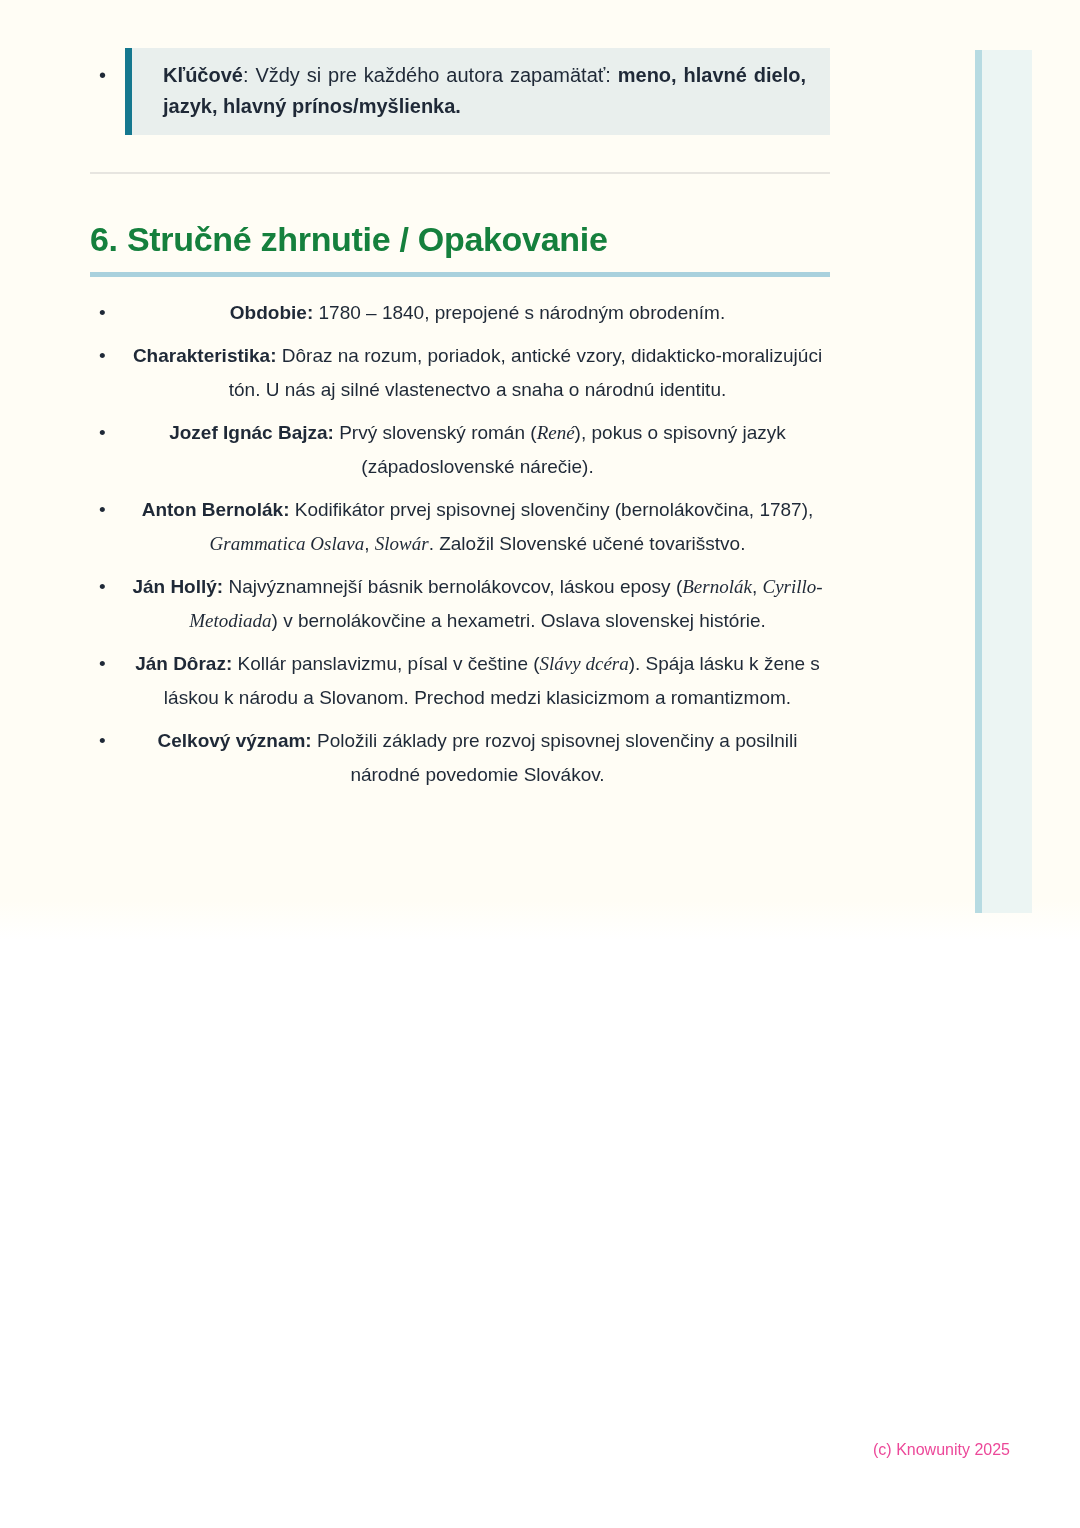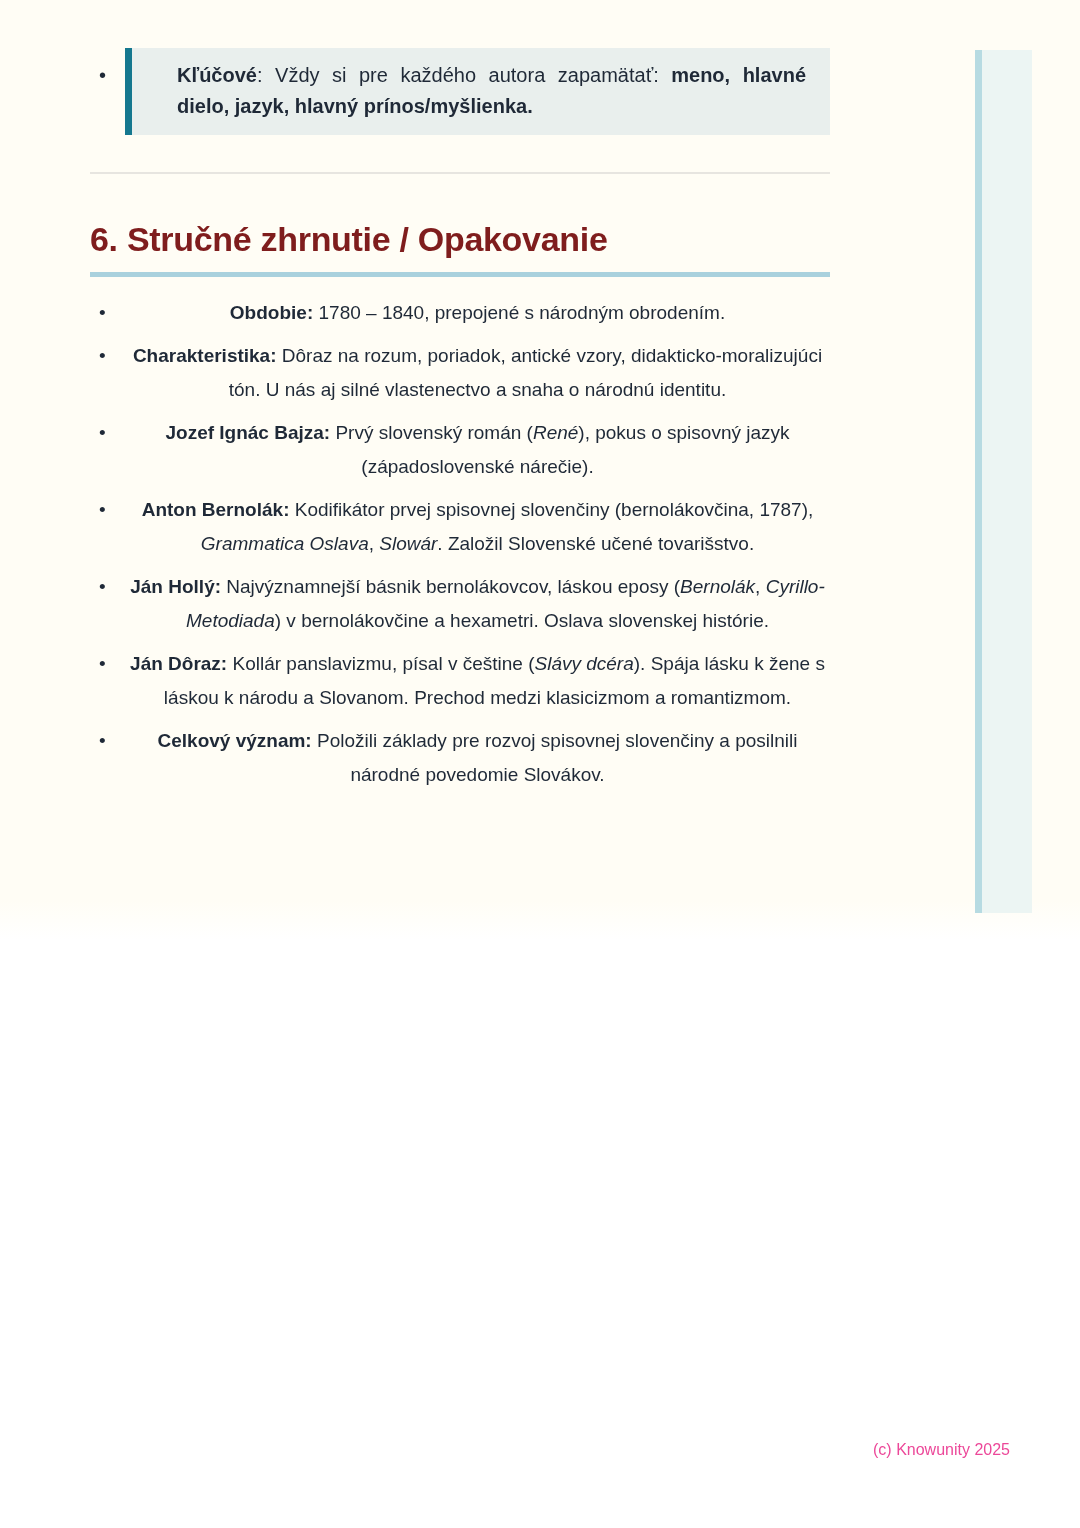--- a/index.html
+++ b/index.html
@@ -16,39 +16,39 @@
   .content{
     position:absolute;left:90px;top:48px;width:740px;
   }
   .callout-row{display:flex;align-items:stretch;}
   .callout-row .marker{
     width:35px;flex:0 0 35px;font-size:20px;line-height:31px;
     padding-top:12px;padding-left:9px;box-sizing:border-box;color:#1f2937;
   }
   .callout{
     flex:1;background:#e9efed;border-left:7px solid #15788f;
-    padding:12px 24px 13px 45px;
+    padding:12px 24px 13px 31px;
     font-size:20px;line-height:31px;text-align:justify;color:#1f2937;
   }
   .divider{margin-top:37px;height:2px;background:#e7e5e0;}
   h1.section-title{
     margin:44px 0 0 0;font-size:34px;line-height:42px;font-weight:bold;
-    color:#7f1d1d;letter-spacing:-0.3px;
+    color:#15803d;letter-spacing:-0.3px;
   }
   .title-underline{margin-top:12px;height:5px;background:#a9d1dd;}
   ul.summary-list{list-style:none;margin:19px 0 0 0;padding:0;}
   ul.summary-list li{
     display:flex;font-size:19px;line-height:34px;margin-bottom:9px;color:#1f2937;
   }
   ul.summary-list .marker{
     width:35px;flex:0 0 35px;padding-left:9px;box-sizing:border-box;
   }
   ul.summary-list .li-text{flex:1;text-align:center;}
   b{font-weight:bold;}
-  i{font-style:italic;}
+  i{font-style:italic;font-family:Liberation Serif, serif;}
   .page-footer{
     position:absolute;top:1440px;right:70px;
     font-size:16px;line-height:20px;color:#ec4899;
   }
 </style>
 </head>
 <body>
 
 <div class="side-accent"></div>
 

